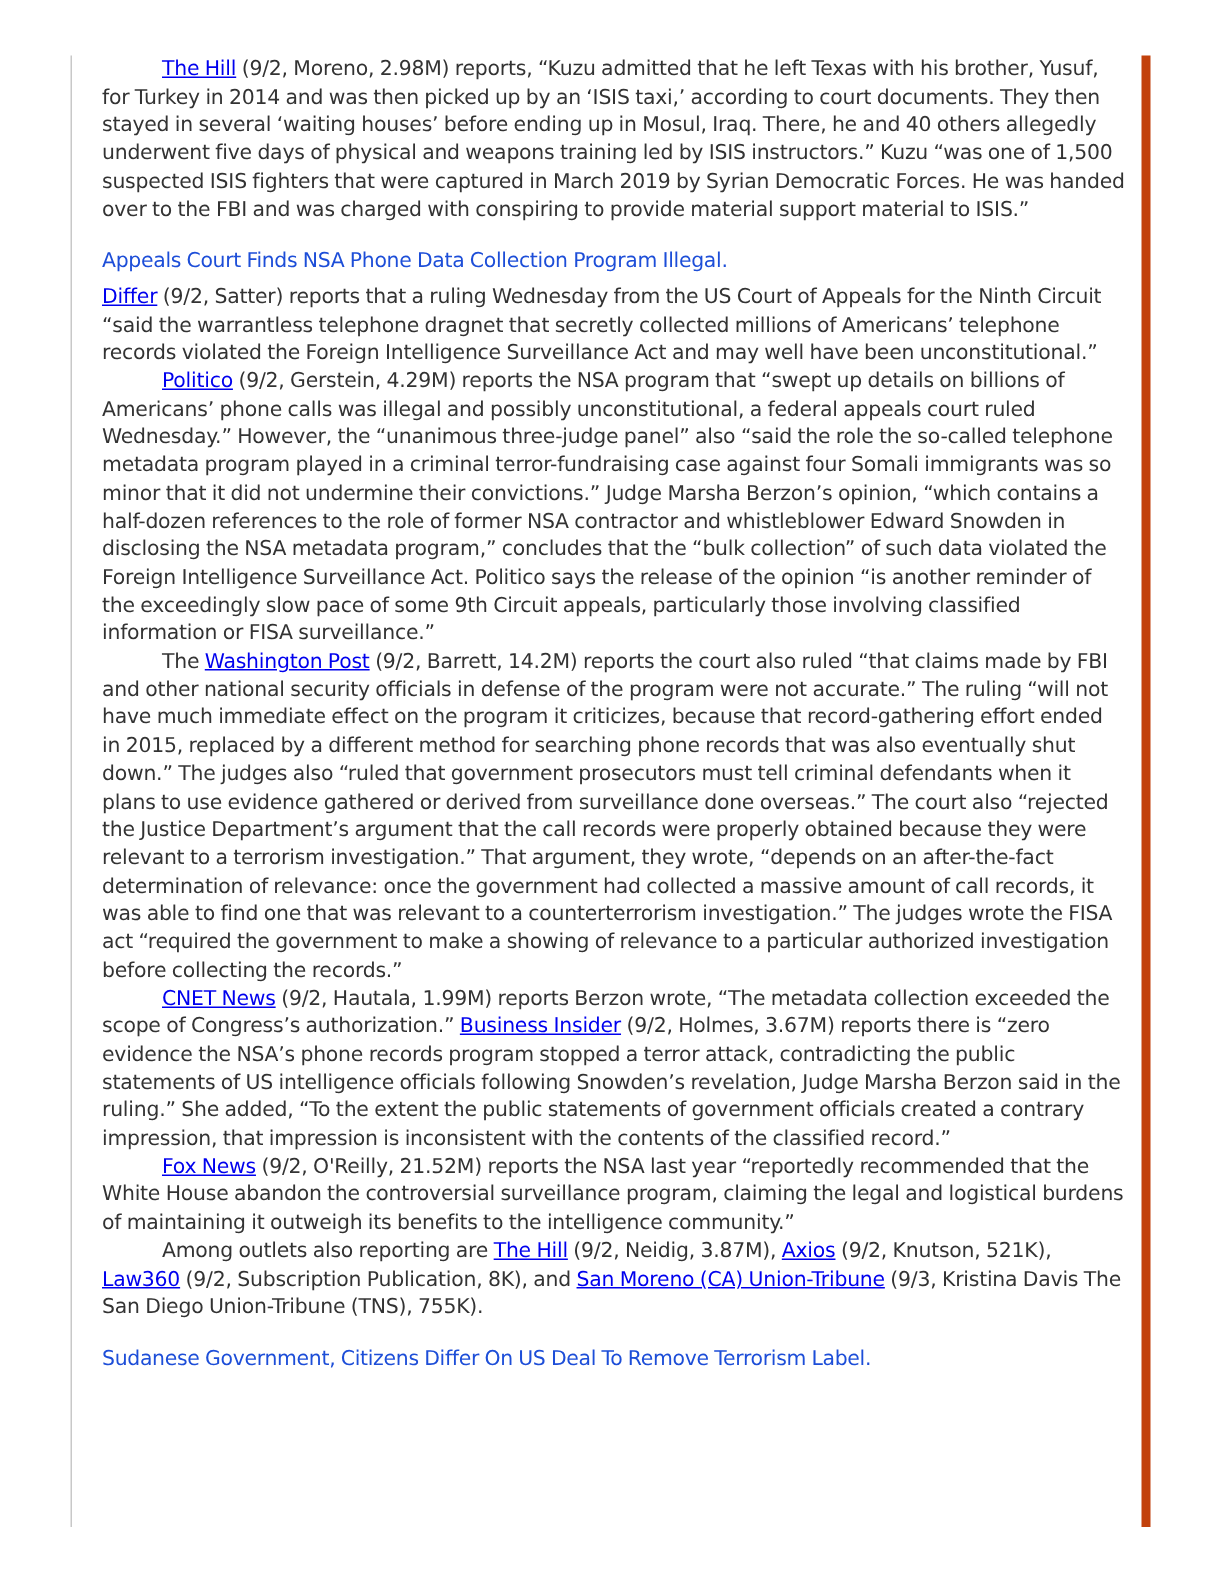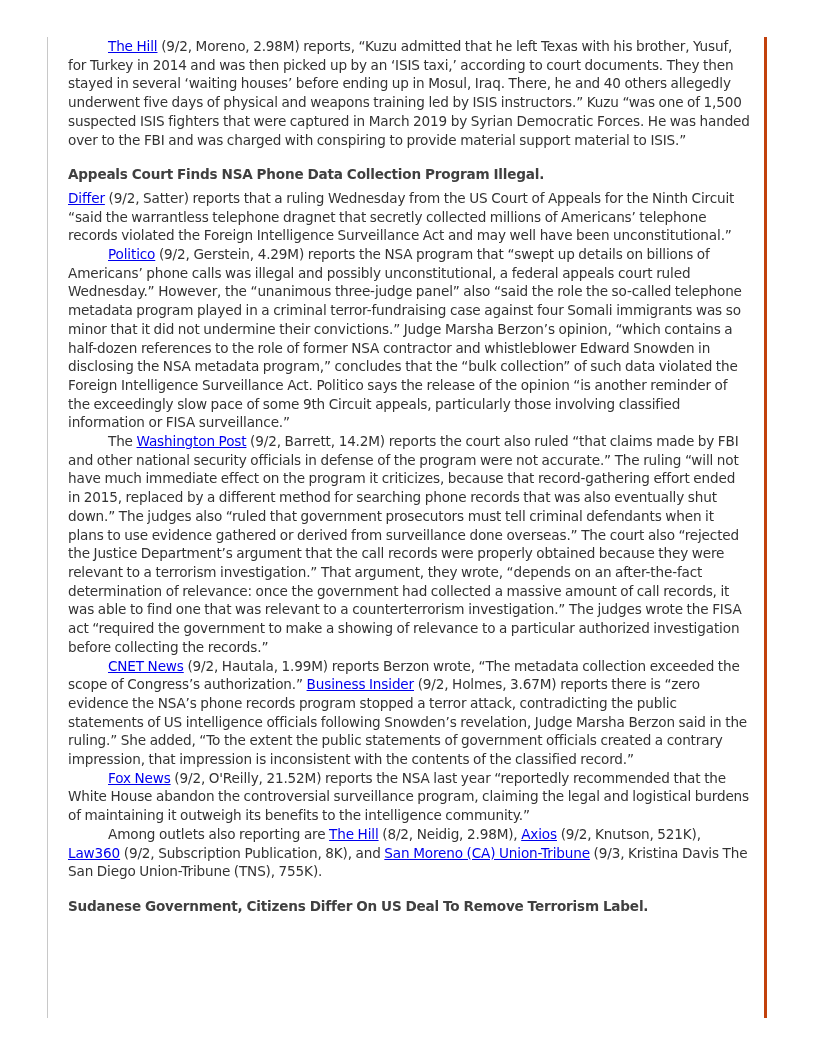--- a/index.html
+++ b/index.html
@@ -2,42 +2,42 @@
 <html><head>
 <meta charset="utf-8">
 <style>
   html, body { margin: 0; padding: 0; background: #ffffff; }
   body { width: 816px; height: 1056px; position: relative; overflow: hidden; }
   .page {
     position: absolute;
     left: 47px; top: 37px;
     width: 720px; height: 981px;
     border-left: 1px solid #c8c8c8;
-    border-right: 3px solid #c2410c;
+    border-right: 6px solid #c2410c;
     box-sizing: border-box;
   }
   .content {
     position: absolute;
     left: 20px; top: 0px;
     width: 682px;
     font-family: "DejaVu Sans", sans-serif;
     font-size: 13.6px;
     line-height: 18.7px;
     color: #333333;
     letter-spacing: -0.15px;
     word-spacing: -0.5px;
   }
   p { margin: 0; }
   p.indent { text-indent: 40px; }
   a { color: #0000ee; text-decoration: underline; }
   h3.headline {
     font-family: "DejaVu Sans", sans-serif;
-    font-weight: bold;
+    font-weight: normal;
     font-size: 13.6px;
-    color: #404040;
+    color: #1d4ed8;
     margin: 16px 0 5px 0;
     line-height: 18.7px;
     letter-spacing: -0.2px;
   }
 </style>
 </head>
 <body>
 
 <div class="page">
   <div class="content">
@@ -49,18 +49,18 @@
     <p><a href="#">Differ</a><span> (9/2, Satter) reports that a ruling Wednesday from the US Court of Appeals for the Ninth Circuit “said the warrantless telephone dragnet that secretly collected millions of Americans’ telephone records violated the Foreign Intelligence Surveillance Act and may well have been unconstitutional.”</span></p>
 
     <p class="indent"><a href="#">Politico</a><span> (9/2, Gerstein, 4.29M) reports the NSA program that “swept up details on billions of Americans’ phone calls was illegal and possibly unconstitutional, a federal appeals court ruled Wednesday.” However, the “unanimous three-judge panel” also “said the role the so-called telephone metadata program played in a criminal terror-fundraising case against four Somali immigrants was so minor that it did not undermine their convictions.” Judge Marsha Berzon’s opinion, “which contains a half-dozen references to the role of former NSA contractor and whistleblower Edward Snowden in disclosing the NSA metadata program,” concludes that the “bulk collection” of such data violated the Foreign Intelligence Surveillance Act. Politico says the release of the opinion “is another reminder of the exceedingly slow pace of some 9th Circuit appeals, particularly those involving classified information or FISA surveillance.”</span></p>
 
     <p class="indent"><span>The </span><a href="#">Washington Post</a><span> (9/2, Barrett, 14.2M) reports the court also ruled “that claims made by FBI and other national security officials in defense of the program were not accurate.” The ruling “will not have much immediate effect on the program it criticizes, because that record-gathering effort ended in 2015, replaced by a different method for searching phone records that was also eventually shut down.” The judges also “ruled that government prosecutors must tell criminal defendants when it plans to use evidence gathered or derived from surveillance done overseas.” The court also “rejected the Justice Department’s argument that the call records were properly obtained because they were relevant to a terrorism investigation.” That argument, they wrote, “depends on an after-the-fact determination of relevance: once the government had collected a massive amount of call records, it was able to find one that was relevant to a counterterrorism investigation.” The judges wrote the FISA act “required the government to make a showing of relevance to a particular authorized investigation before collecting the records.”</span></p>
 
     <p class="indent"><a href="#">CNET News</a><span> (9/2, Hautala, 1.99M) reports Berzon wrote, “The metadata collection exceeded the scope of Congress’s authorization.” </span><a href="#">Business Insider</a><span> (9/2, Holmes, 3.67M) reports there is “zero evidence the NSA’s phone records program stopped a terror attack, contradicting the public statements of US intelligence officials following Snowden’s revelation, Judge Marsha Berzon said in the ruling.” She added, “To the extent the public statements of government officials created a contrary impression, that impression is inconsistent with the contents of the classified record.”</span></p>
 
     <p class="indent"><a href="#">Fox News</a><span> (9/2, O'Reilly, 21.52M) reports the NSA last year “reportedly recommended that the White House abandon the controversial surveillance program, claiming the legal and logistical burdens of maintaining it outweigh its benefits to the intelligence community.”</span></p>
 
-    <p class="indent"><span>Among outlets also reporting are </span><a href="#">The Hill</a><span> (8/2, Neidig, 2.98M), </span><a href="#">Axios</a><span> (9/2, Knutson, 521K), </span><a href="#">Law360</a><span> (9/2, Subscription Publication, 8K), and </span><a href="#">San Moreno (CA) Union-Tribune</a><span> (9/3, Kristina Davis The San Diego Union-Tribune (TNS), 755K).</span></p>
+    <p class="indent"><span>Among outlets also reporting are </span><a href="#">The Hill</a><span> (9/2, Neidig, 3.87M), </span><a href="#">Axios</a><span> (9/2, Knutson, 521K), </span><a href="#">Law360</a><span> (9/2, Subscription Publication, 8K), and </span><a href="#">San Moreno (CA) Union-Tribune</a><span> (9/3, Kristina Davis The San Diego Union-Tribune (TNS), 755K).</span></p>
 
     <h3 class="headline">Sudanese Government, Citizens Differ On US Deal To Remove Terrorism Label.</h3>
 
   </div>
 </div>
 
 </body></html>

